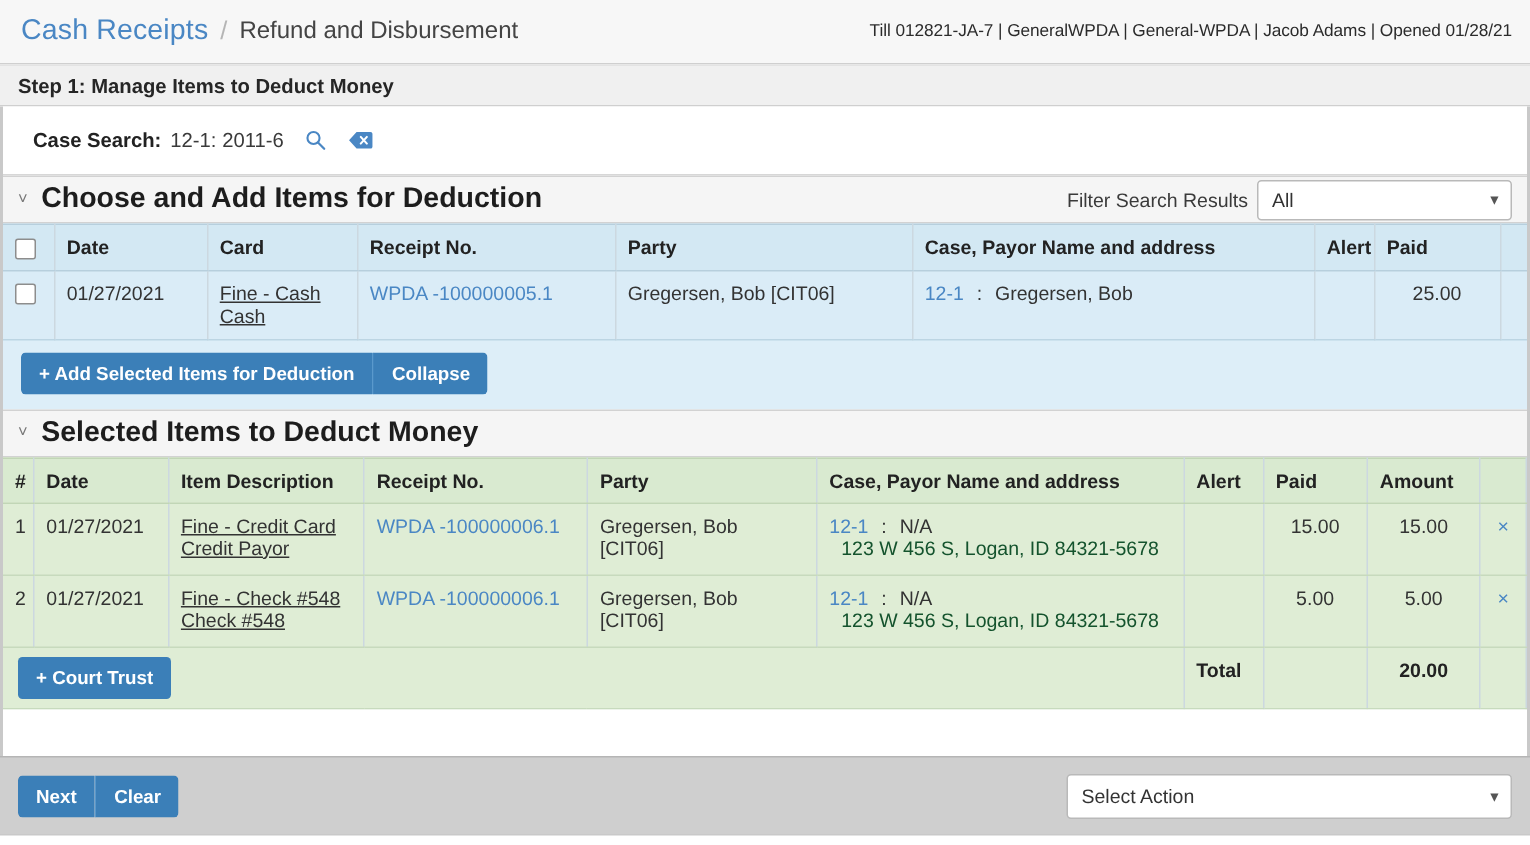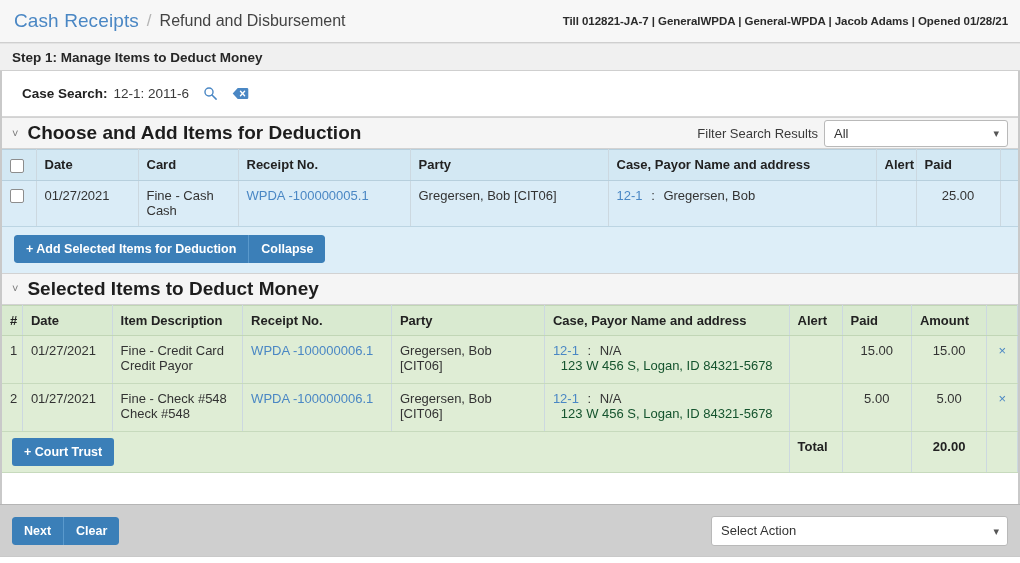--- a/index.html
+++ b/index.html
@@ -46,21 +46,21 @@
     font-size: 17px;
     margin: 0 8px;
   }
   .crumb-sub {
     font-size: 16px;
     color: #444;
   }
   .till-info {
     margin-left: auto;
     font-size: 11.5px;
-    font-weight: bold;
+    font-weight: normal;
     color: #2b2b2b;
     white-space: nowrap;
     letter-spacing: -0.05px;
   }
 
   
   .step-bar {
     height: 28px;
     min-height: 28px;
     background: #f0f0f0;
@@ -220,21 +220,21 @@
     border-right: 1px solid #c3d7ba;
   }
   .green-section-body { background: #dfedd5; }
 
   .num { text-align: center; }
   .link {
     color: #4a87c4;
     text-decoration: none;
     cursor: pointer;
   }
-  .sub-line { display: block; }
+  .sub-line { display: block; text-decoration: underline; }
   .addr-line { display: block; color: #14532d; text-align: center; }
 
   .cb {
     width: 14px; height: 14px;
     border: 1px solid #8d8d8d;
     border-radius: 2px;
     background: #fff;
     display: inline-block;
     cursor: pointer;
     vertical-align: middle;
@@ -329,21 +329,21 @@
         </svg>
       </span>
     </div>
 
     <div class="section-head">
       <span class="chev">˅</span>
       <span class="section-title">Choose and Add Items for Deduction</span>
       <span class="filter-wrap">
         <span class="filter-label">Filter Search Results</span>
         <span class="select-shell">
-          <select class="select-box" style="width:184px;">
+          <select class="select-box" style="width:170px;">
             <option>All</option>
           </select>
           <span class="caret">▾</span>
         </span>
       </span>
     </div>
 
     <div class="blue-section-body">
       <table class="grid blue-table">
         <colgroup>

